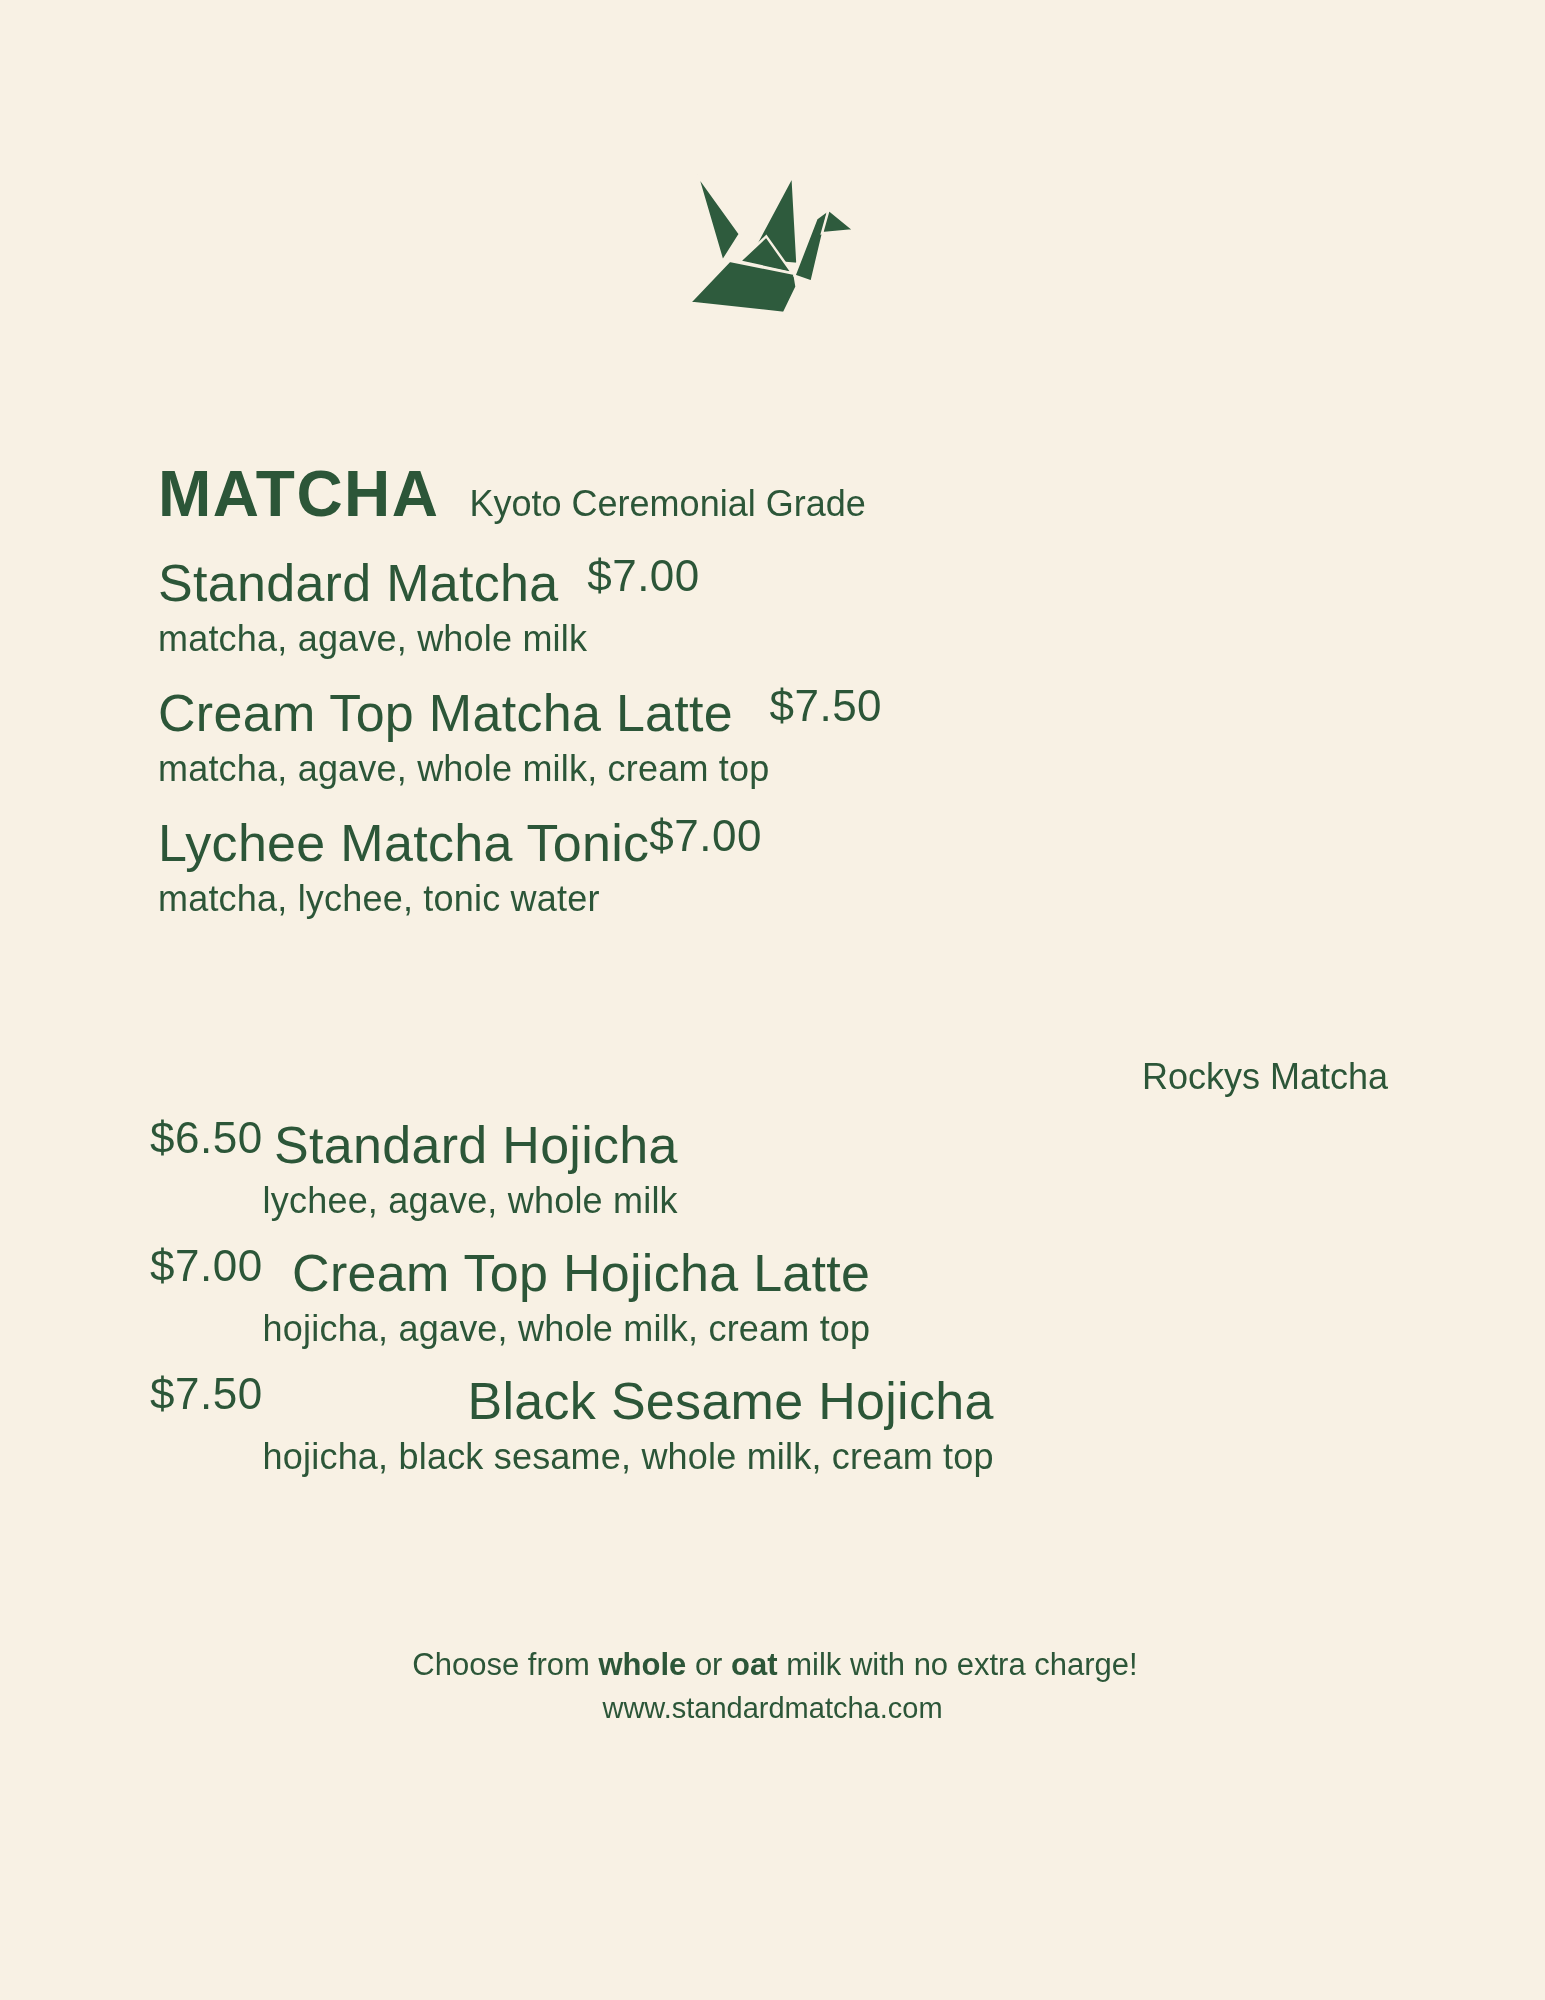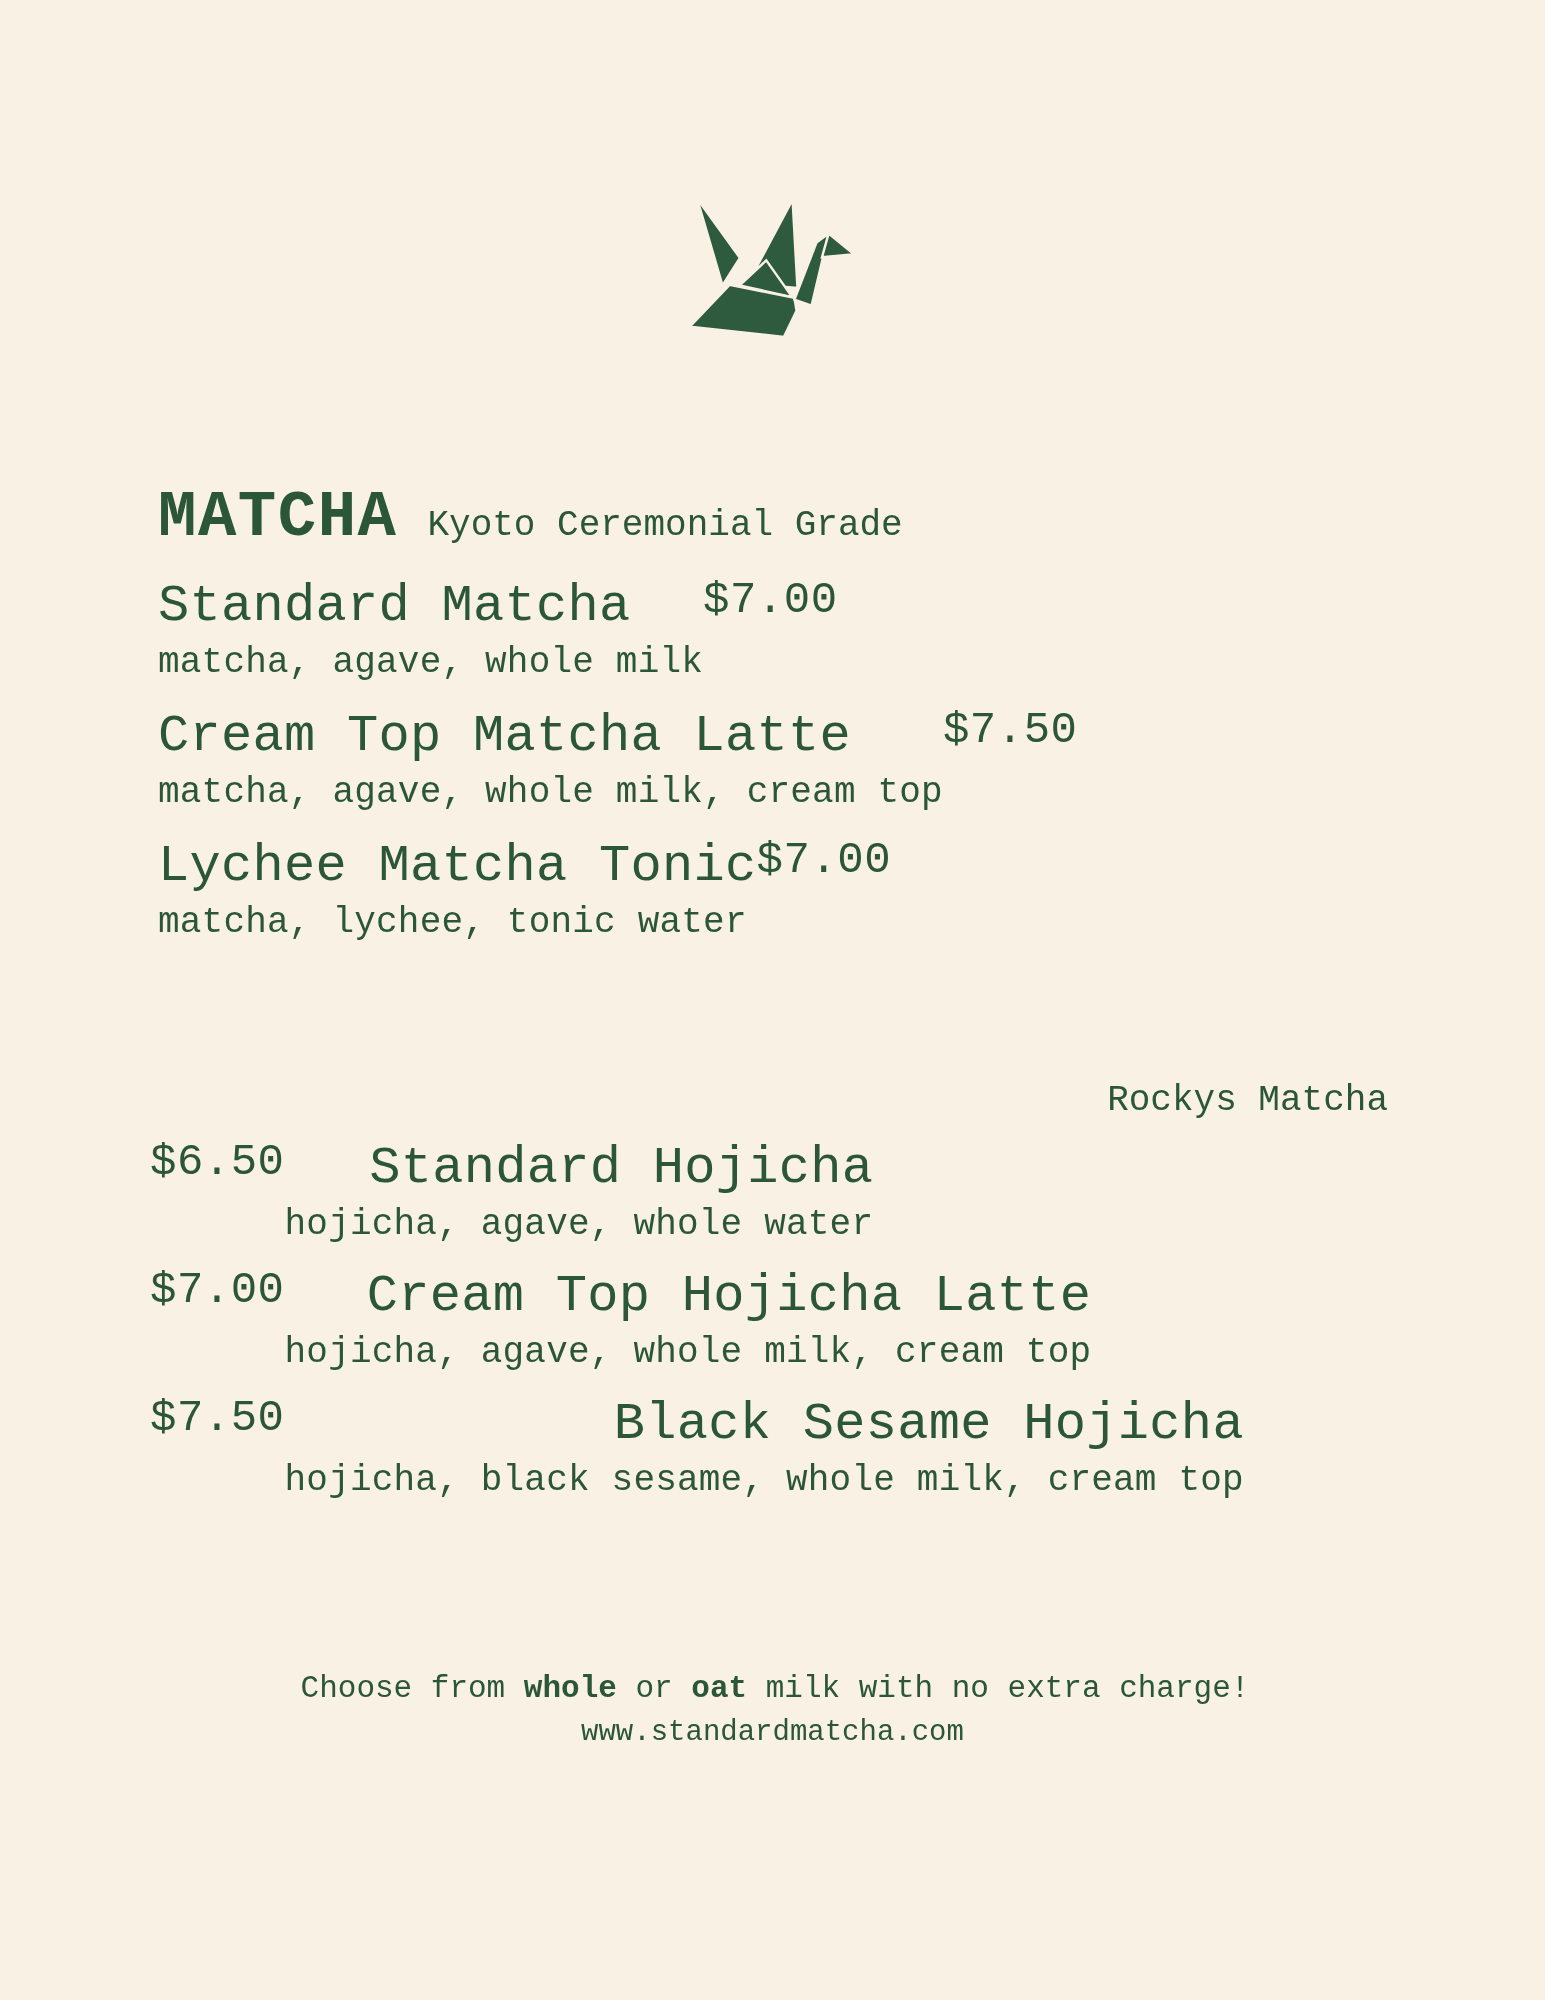--- a/index.html
+++ b/index.html
@@ -8,23 +8,22 @@
     --logo: #2e5b3d;
   }
   * { box-sizing: border-box; }
   html, body { margin: 0; padding: 0; background: var(--bg); }
   .page {
     position: relative;
     width: 1545px;
     height: 1724px;
     background: var(--bg);
     color: var(--ink);
-    font-family: Liberation Mono, monospace;
+    font-family: Liberation Sans, sans-serif;
     overflow: hidden;
-    margin-top: 24px;
   }
   .crane {
     position: absolute;
     top: 166px;
     left: 50%;
     transform: translateX(-50%);
     line-height: 0;
   }
   .crane svg polygon { fill: var(--logo); stroke: var(--bg); stroke-width: 8; }
 
@@ -118,21 +117,21 @@
 
   <section class="menu-section section-hojicha">
     <div class="heading-row right">
       <span class="section-subtitle">Rockys Matcha</span>
     </div>
     <div class="items">
       <div class="item">
         <div class="item-price">$6.50</div>
         <div class="item-text">
           <div class="item-name">Standard Hojicha</div>
-          <div class="item-desc">hojicha, agave, whole water</div>
+          <div class="item-desc">lychee, agave, whole milk</div>
         </div>
       </div>
       <div class="item">
         <div class="item-price">$7.00</div>
         <div class="item-text">
           <div class="item-name">Cream Top Hojicha Latte</div>
           <div class="item-desc">hojicha, agave, whole milk, cream top</div>
         </div>
       </div>
       <div class="item">

